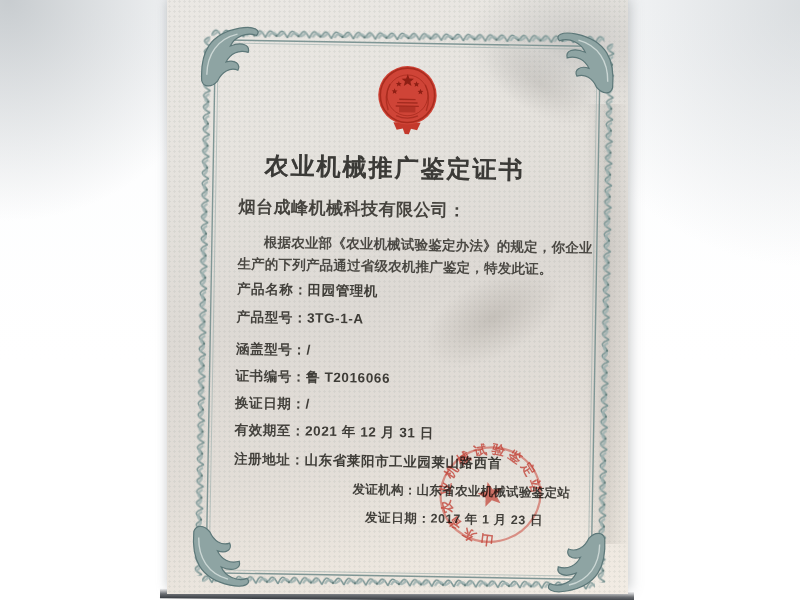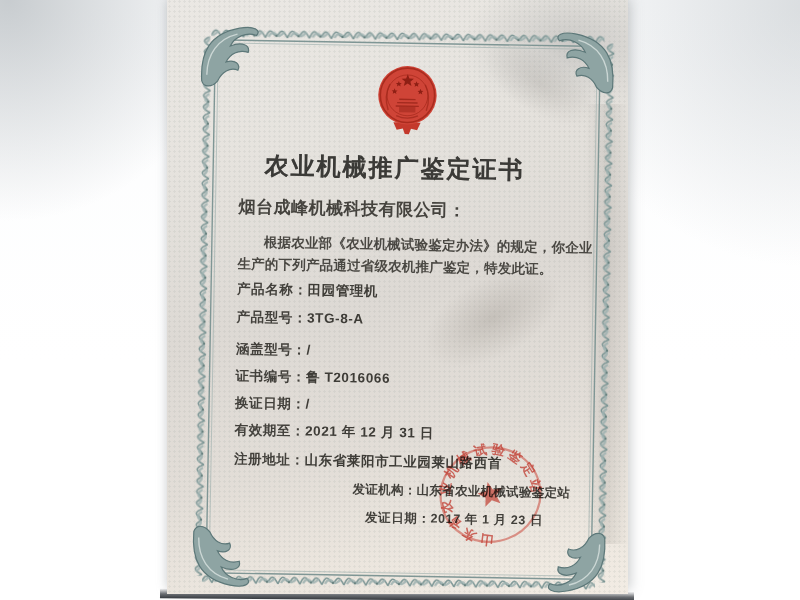--- a/index.html
+++ b/index.html
@@ -135,21 +135,21 @@
 
       <div class="body-par">
         <div class="body-line first">根据农业部《农业机械试验鉴定办法》的规定，你企业</div>
         <div class="body-line">生产的下列产品通过省级农机推广鉴定，特发此证。</div>
       </div>
 
       <div class="row r0">
         <span class="lbl">产品名称：</span><span class="val">田园管理机</span>
       </div>
       <div class="row r1">
-        <span class="lbl">产品型号：</span><span class="val">3TG-8-A</span>
+        <span class="lbl">产品型号：</span><span class="val">3TG-1-A</span>
       </div>
       <div class="row r2">
         <span class="lbl">涵盖型号：</span><span class="val">/</span>
       </div>
       <div class="row r3">
         <span class="lbl">证书编号：</span><span class="val">鲁 T2016066</span>
       </div>
       <div class="row r4">
         <span class="lbl">换证日期：</span><span class="val">/</span>
       </div>

